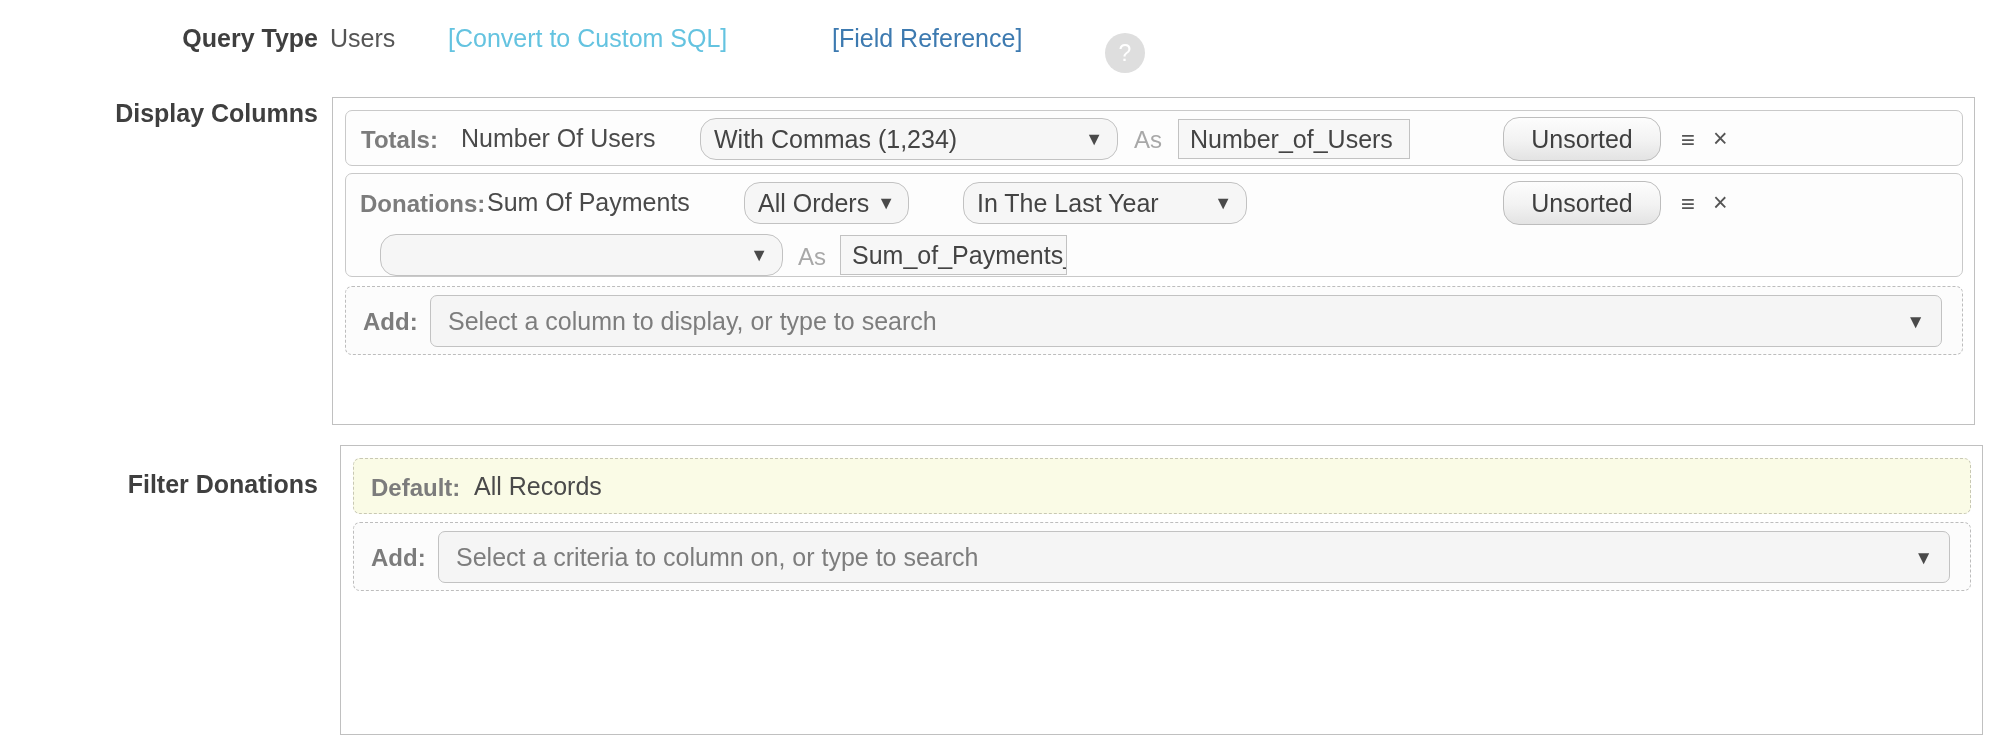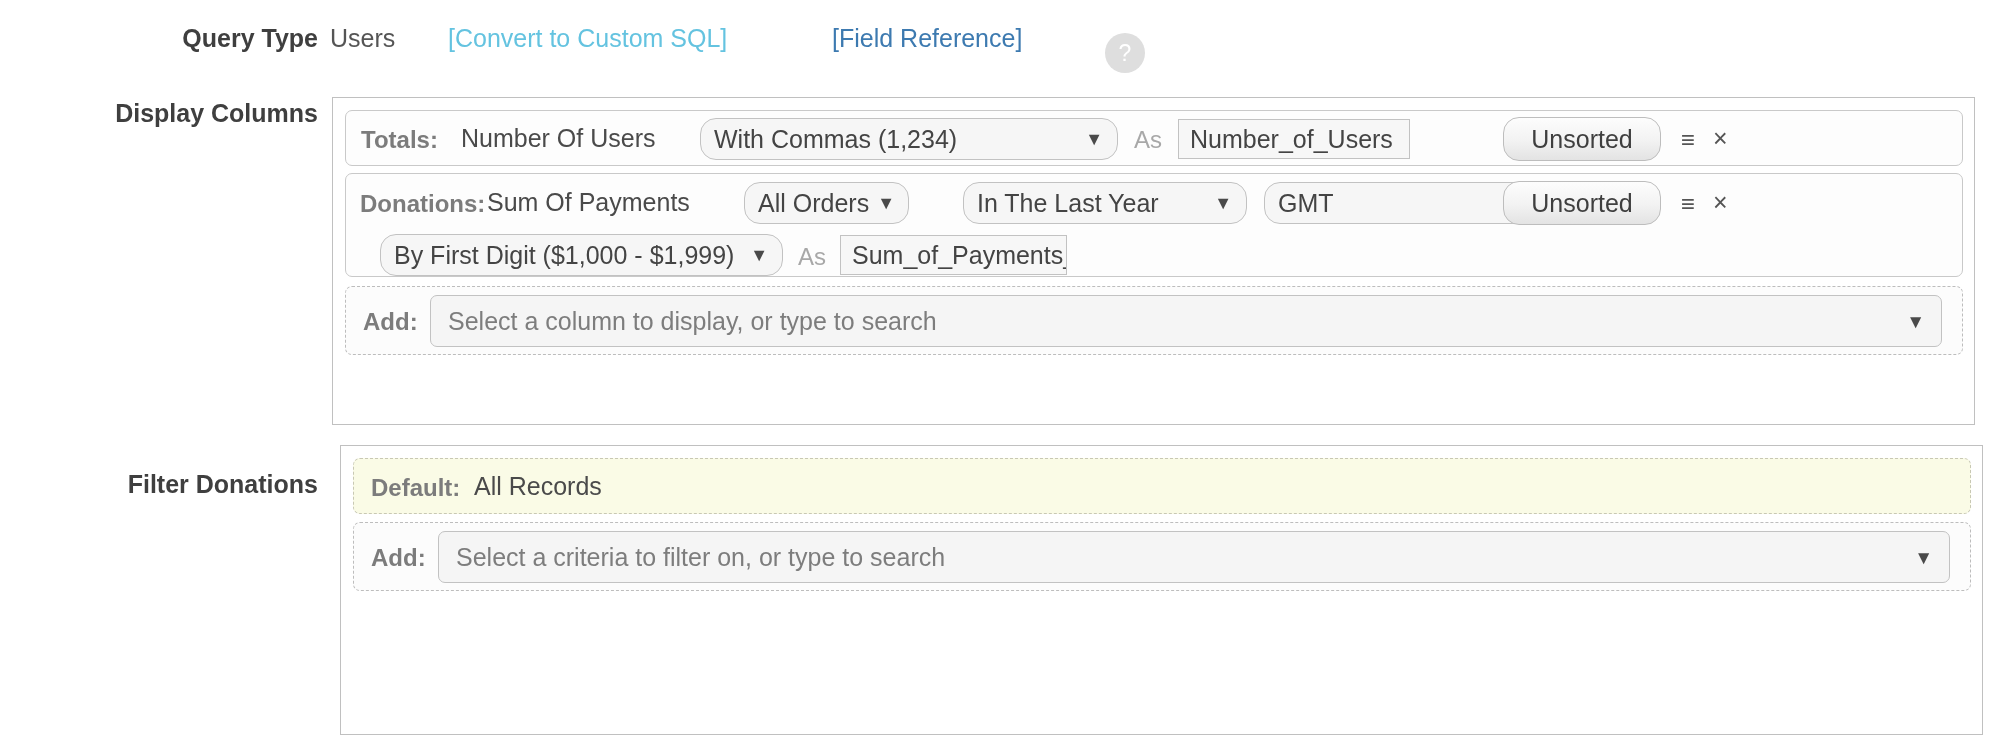--- a/index.html
+++ b/index.html
@@ -246,32 +246,27 @@
       <span class="tag" style="left:14px; top:16px;">Donations:</span>
       <span class="plain" style="left:141px; top:14px;">Sum Of Payments</span>
       <div class="sel inline" style="left:398px; top:8px; height:42px;">
         <span class="seltext">All Orders</span>
         <span class="caret-inline">▼</span>
       </div>
       <div class="sel" style="left:617px; top:8px; width:284px; height:42px;">
         <span class="seltext">In The Last Year</span>
         <span class="caret-right">▼</span>
       </div>
-      <div class="sel" style="left:918px; top:8px; width:284px; height:42px;">
-        <span class="seltext">GMT</span>
-        <span class="caret-right">▼</span>
-      </div>
       <div class="btn-sort" style="left:1157px; top:7px;">
         <span>Unsorted</span>
       </div>
       <span class="icon-menu" style="left:1335px; top:18px;">≡</span>
       <span class="icon-close" style="left:1367px; top:16px;">×</span>
 
       <div class="sel" style="left:34px; top:60px; width:403px; height:42px;">
-        <span class="seltext">By First Digit ($1,000 - $1,999)</span>
         <span class="caret-right">▼</span>
       </div>
       <span class="as-lbl" style="left:452px; top:69px;">As</span>
       <div class="txtinput" style="left:494px; top:61px; width:227px; height:40px;">
         <span>Sum_of_Payments_</span>
       </div>
     </div>
 
     <div class="drow" style="top:188px; height:69px;">
       <span class="tag" style="left:17px; top:21px;">Add:</span>
@@ -287,19 +282,19 @@
   <div class="panel" id="filter-criteria-panel">
 
     <div class="yrow" style="top:12px; height:56px;">
       <span class="tag" style="left:17px; top:15px;">Default:</span>
       <span class="plain" style="left:120px; top:13px;">All Records</span>
     </div>
 
     <div class="drow" style="top:76px; height:69px;">
       <span class="tag" style="left:17px; top:21px;">Add:</span>
       <div class="combo" style="left:84px; top:8px; width:1512px; height:52px;">
-        <span class="placeholder">Select a criteria to filter on, or type to search</span>
+        <span class="placeholder">Select a criteria to column on, or type to search</span>
         <span class="caret-right">▼</span>
       </div>
     </div>
   </div>
 
 </div>
 
 </body></html>

